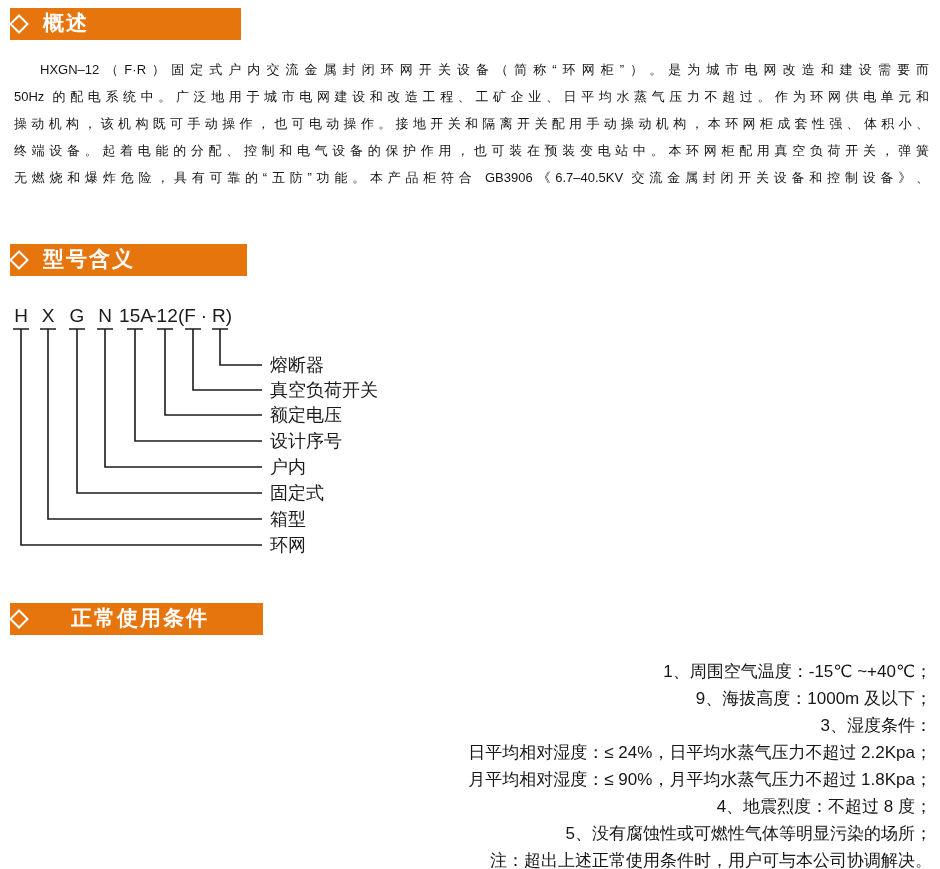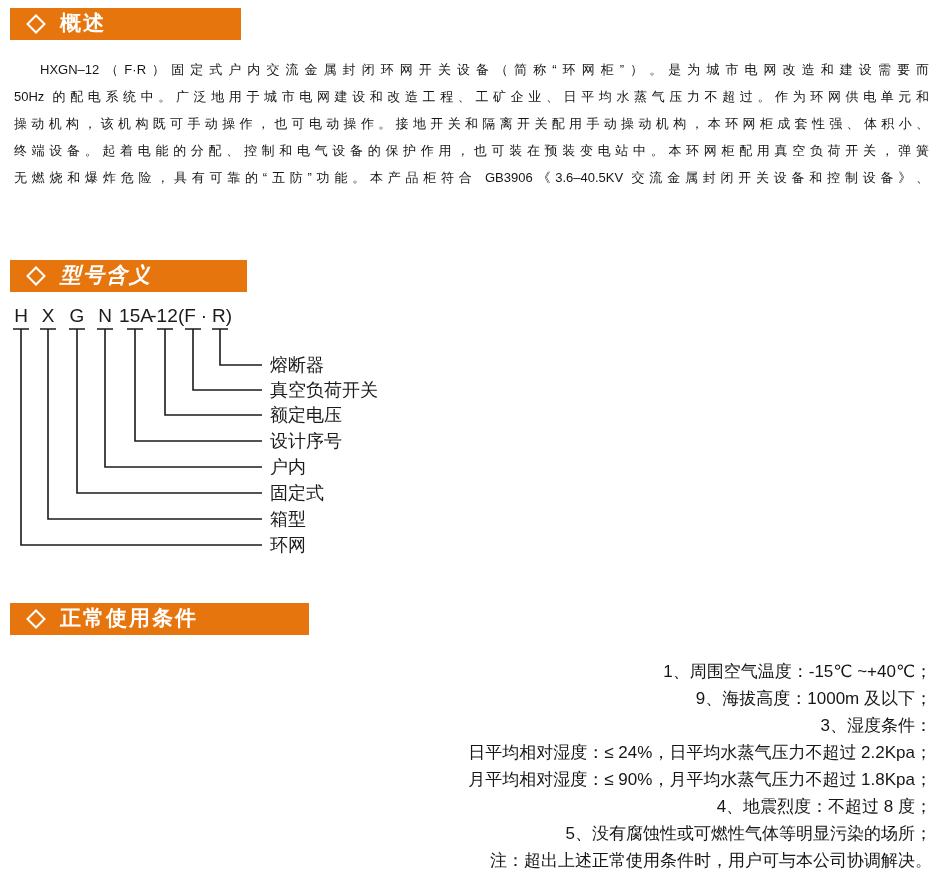--- a/index.html
+++ b/index.html
@@ -18,26 +18,26 @@
   }
 
   
   .banner {
     position: absolute;
     left: 10px;
     height: 32px;
     background: #e6750e;
     display: flex;
     align-items: center;
-    padding-left: 19px;
+    padding-left: 2px;
     box-sizing: border-box;
   }
   #banner-overview   { top: 8px;   width: 231px; }
-  #banner-model      { top: 260px; width: 237px; font-style: italic; }
-  #banner-conditions { top: 603px; width: 299px; }
+  #banner-model      { top: 244px; width: 237px; }
+  #banner-conditions { top: 603px; width: 253px; gap: 28px; }
 
   .diamond {
     width: 14px;
     height: 14px;
     border: 2.5px solid #ffffff;
     transform: rotate(45deg);
     flex: 0 0 auto;
     margin-right: 17px;
     box-sizing: border-box;
   }
@@ -112,21 +112,21 @@
   <div class="banner" id="banner-overview">
     <span class="diamond"></span>
     <span class="banner-title">概述</span>
   </div>
 
   <div class="para">
     <div class="pline first">HXGN–12（F·R）固定式户内交流金属封闭环网开关设备（简称“环网柜”）。是为城市电网改造和建设需要而</div>
     <div class="pline">50Hz 的配电系统中。广泛地用于城市电网建设和改造工程、工矿企业、日平均水蒸气压力不超过。作为环网供电单元和</div>
     <div class="pline">操动机构，该机构既可手动操作，也可电动操作。接地开关和隔离开关配用手动操动机构，本环网柜成套性强、体积小、</div>
     <div class="pline">终端设备。起着电能的分配、控制和电气设备的保护作用，也可装在预装变电站中。本环网柜配用真空负荷开关，弹簧</div>
-    <div class="pline">无燃烧和爆炸危险，具有可靠的“五防”功能。本产品柜符合 GB3906《3.6–40.5KV 交流金属封闭开关设备和控制设备》、</div>
+    <div class="pline">无燃烧和爆炸危险，具有可靠的“五防”功能。本产品柜符合 GB3906《6.7–40.5KV 交流金属封闭开关设备和控制设备》、</div>
   </div>
 
   <div class="banner" id="banner-model">
     <span class="diamond"></span>
     <span class="banner-title">型号含义</span>
   </div>
 
   <svg id="model-diagram" width="940" height="270" viewBox="0 0 940 270" xmlns="http://www.w3.org/2000/svg">
 
     <text class="seg-text" x="21" y="22" text-anchor="middle">H</text>

